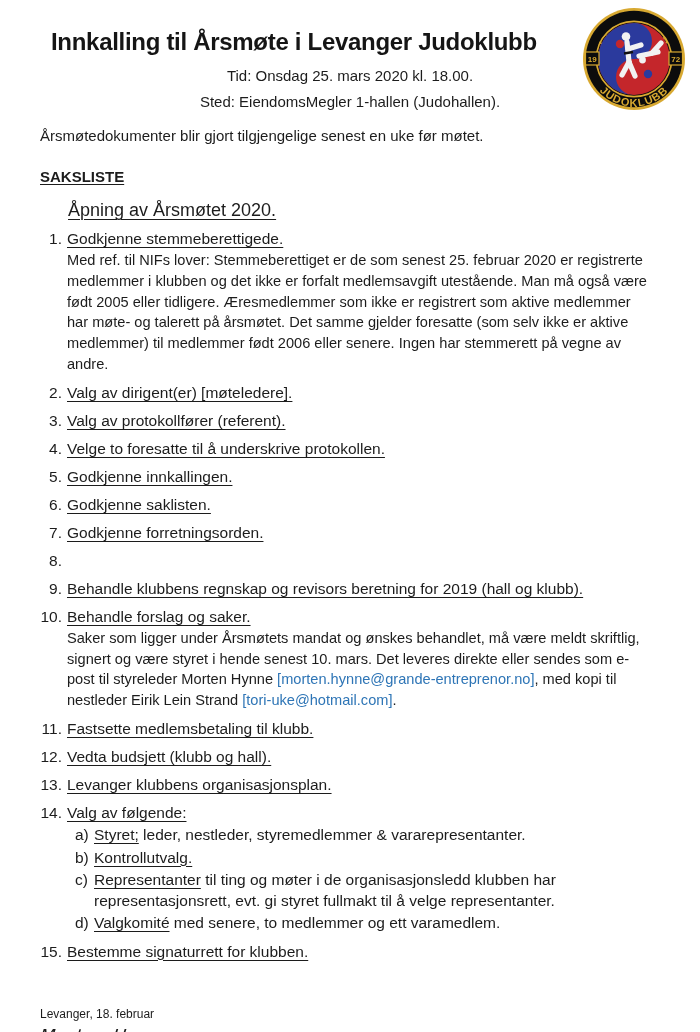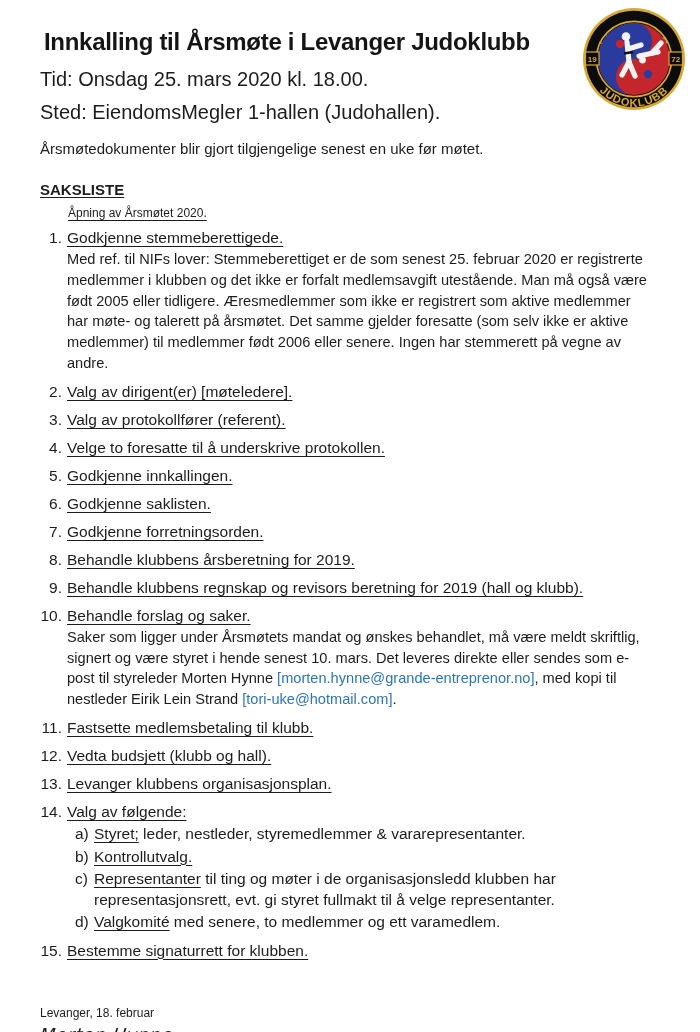--- a/index.html
+++ b/index.html
@@ -8,30 +8,30 @@
     width:700px; height:1032px;
     box-sizing:border-box;
     padding:24px 40px 0 40px;
     font-family:"Liberation Sans", sans-serif;
     color:#1c1c1c;
     background:#ffffff;
     overflow:hidden;
   }
   h1.title {
     font-size:24px; font-weight:700; letter-spacing:-0.3px;
-    margin:4px 0 10px 4px; line-height:1.15; color:#151515;
+    margin:4px 0 10px 11px; line-height:1.15; color:#151515;
   }
-  p.meta { font-size:20px; margin:0 0 7px 0; line-height:1.3; }
+  p.meta { font-size:15px; margin:0 0 7px 0; line-height:1.3;text-align:center; }
   p.docnote { font-size:15px; margin:14px 0 0 0; line-height:1.3; }
   h2.agenda-heading {
     font-size:15px; font-weight:700; margin:23px 0 8px 0;
     text-decoration:underline; text-decoration-thickness:1.4px; text-underline-offset:2px;
   }
   .u { text-decoration:underline; text-decoration-thickness:1.2px; text-underline-offset:2.5px; }
-  .opening { font-size:12px; margin:8px 0 0 28px; }
+  .opening { font-size:18px; margin:15px 0 0 28px; }
   .item { display:flex; margin:8px 0 0 0; font-size:15.5px; line-height:20px; }
   .item .num { width:22px; min-width:22px; text-align:right; margin-right:5px; }
   .note {
     font-size:14.6px; line-height:20.8px; margin:1px 0 0 27px;
     max-width:580px;
   }
   .note .it { }
   .link { color:#2e75b6; text-decoration:none; cursor:pointer; }
   .sub { display:flex; margin:2px 0 0 35px; font-size:15.5px; line-height:20.5px; max-width:575px; }
   .sub .letter { width:17px; min-width:17px; margin-right:2px; }
@@ -123,21 +123,20 @@
     <span class="u">Godkjenne saklisten.</span>
   </div>
 
   <div class="item">
     <span class="num">7.</span>
     <span class="u">Godkjenne forretningsorden.</span>
   </div>
 
   <div class="item">
     <span class="num">8.</span>
-    <span class="u">Behandle klubbens årsberetning for 2019.</span>
   </div>
 
   <div class="item">
     <span class="num">9.</span>
     <span class="u">Behandle klubbens regnskap og revisors beretning for 2019 (hall og klubb).</span>
   </div>
 
   <div class="item">
     <span class="num">10.</span>
     <span class="u">Behandle forslag og saker.</span>

